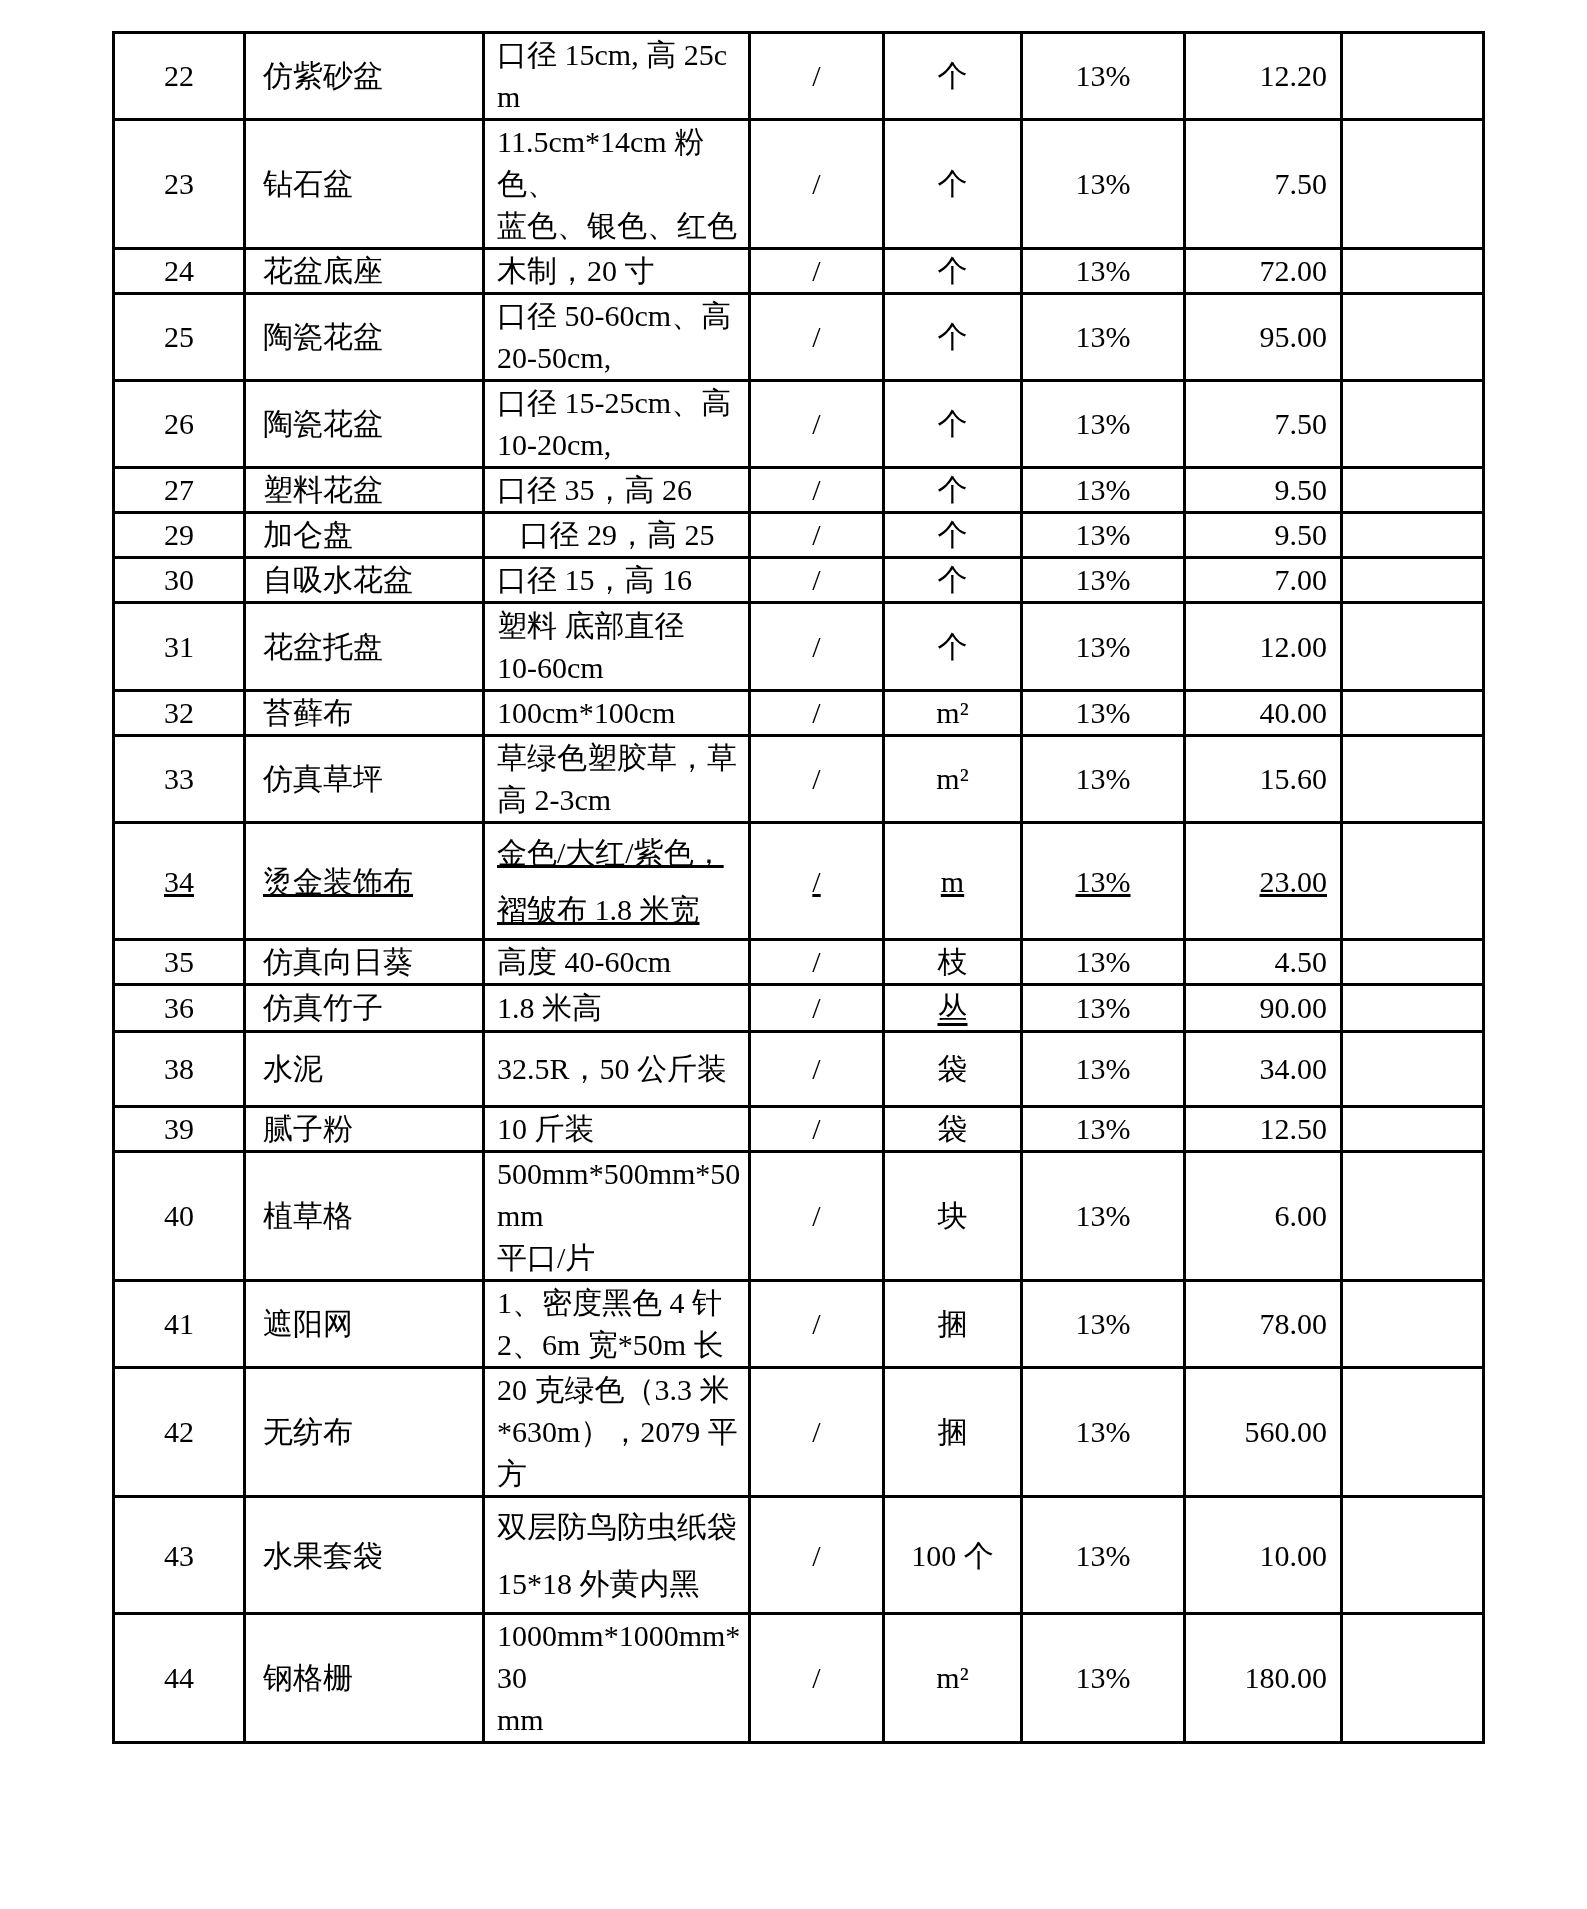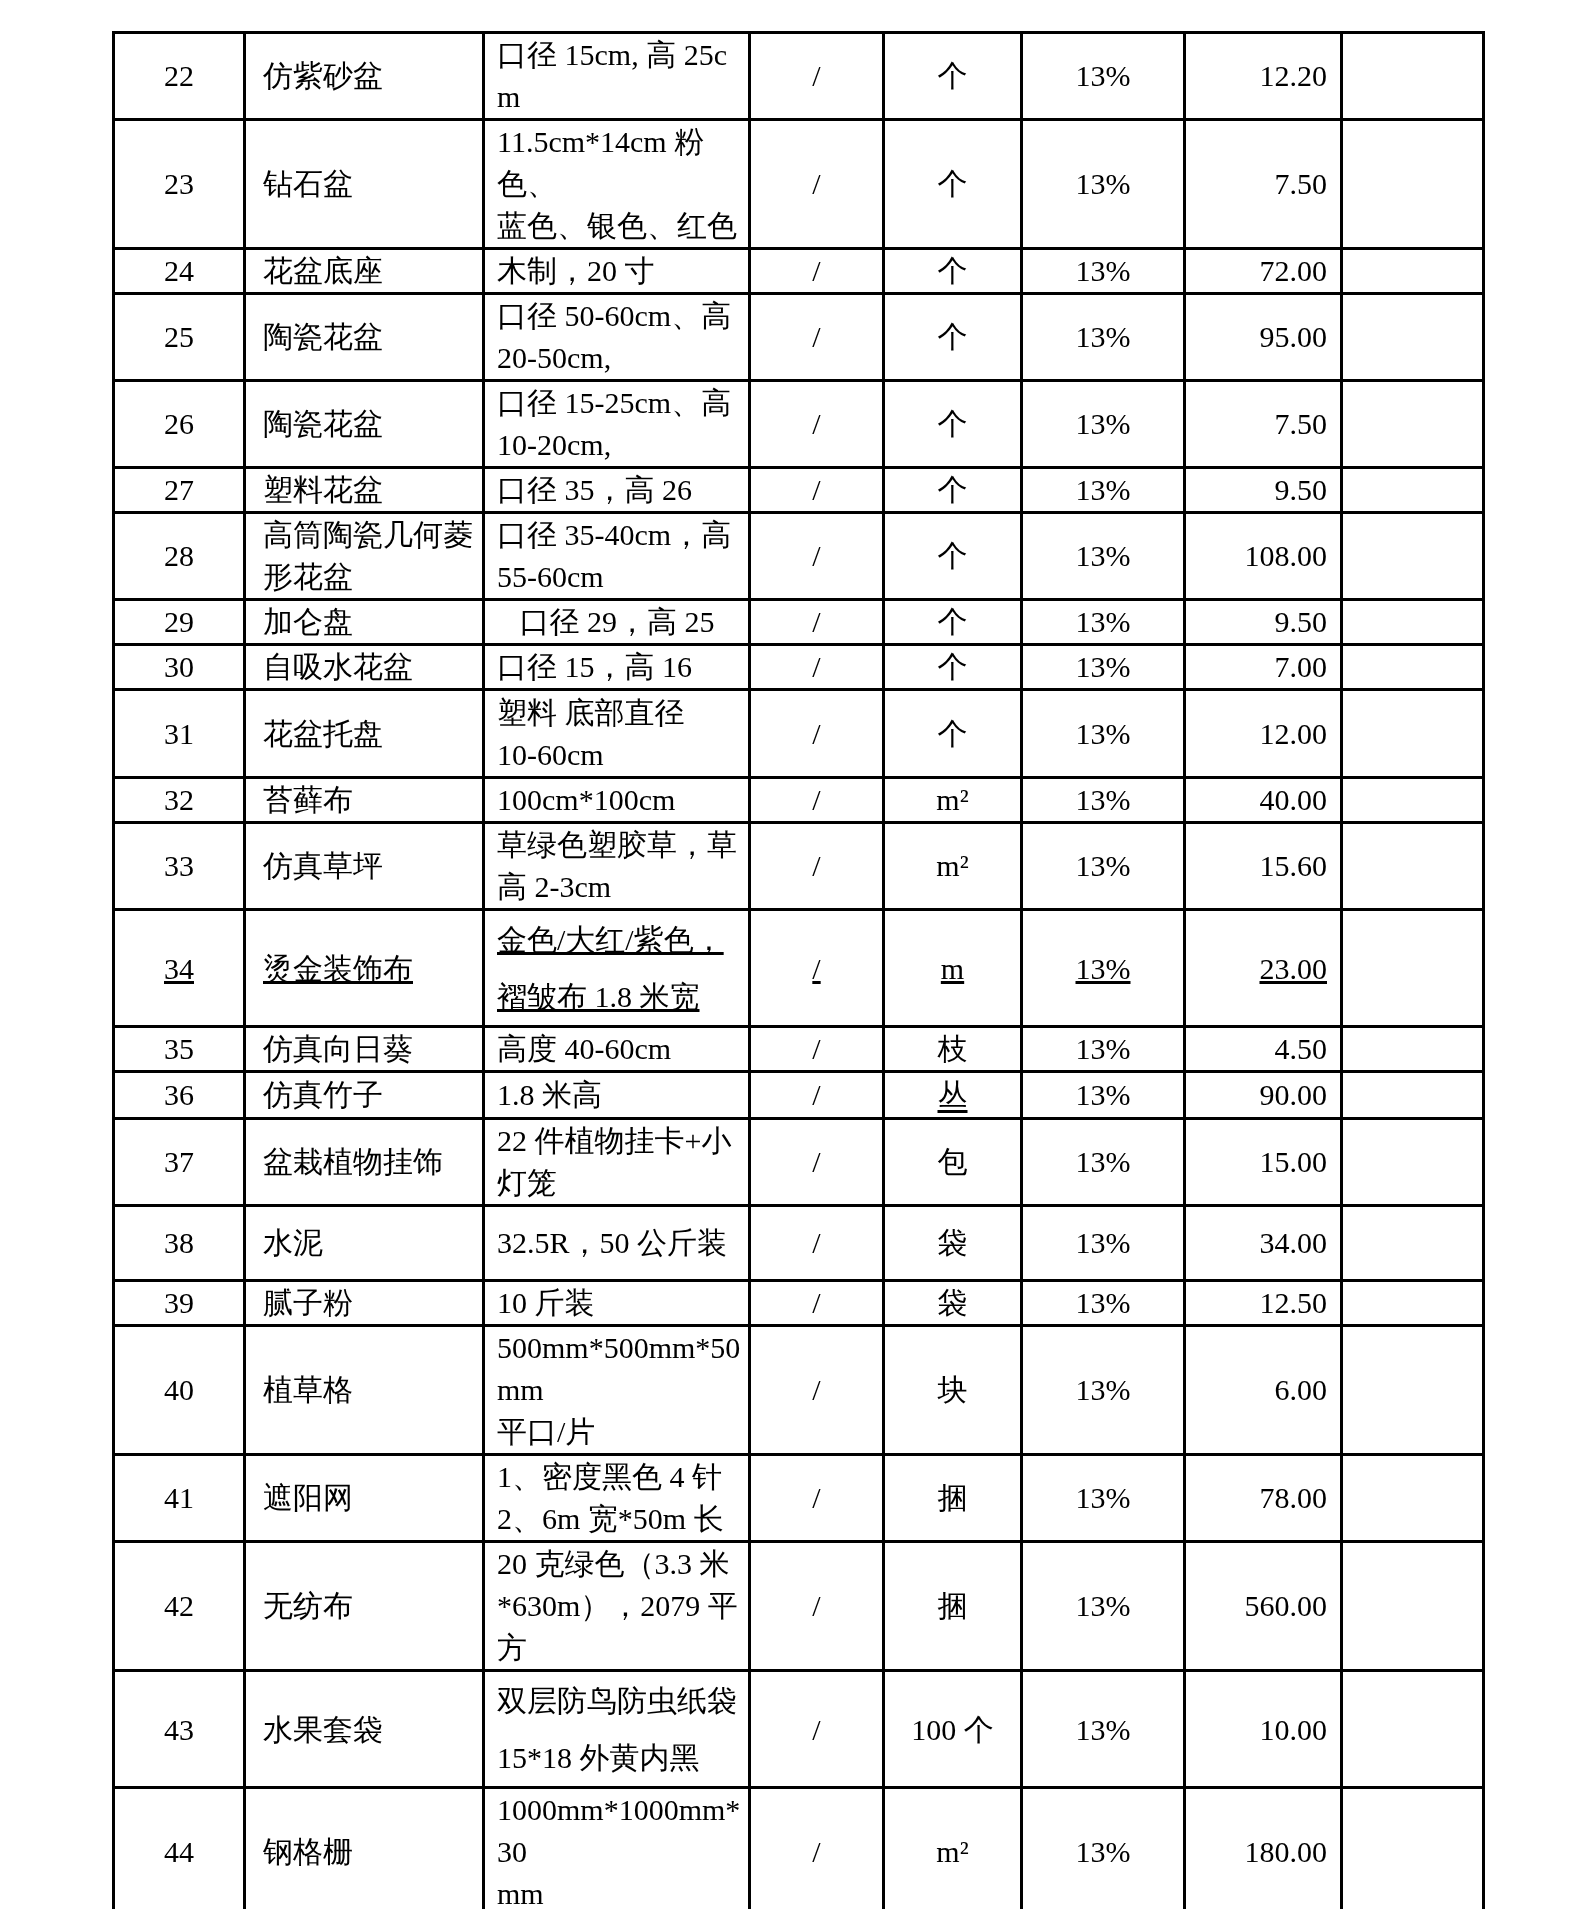--- a/index.html
+++ b/index.html
@@ -111,32 +111,20 @@
         <tr style="height: 45px;">
           <td class="c-no">27</td>
           <td class="c-name">塑料花盆</td>
           <td class="c-spec">口径 35，高 26</td>
           <td class="c-slash">/</td>
           <td class="c-unit">个</td>
           <td class="c-tax">13%</td>
           <td class="c-price">9.50</td>
           <td class="c-blank"></td>
         </tr>
-        <tr style="height: 85px;">
-          <td class="c-no">28</td>
-          <td class="c-name">高筒陶瓷几何菱
-形花盆</td>
-          <td class="c-spec">口径 35-40cm，高
-55-60cm</td>
-          <td class="c-slash">/</td>
-          <td class="c-unit">个</td>
-          <td class="c-tax">13%</td>
-          <td class="c-price">108.00</td>
-          <td class="c-blank"></td>
-        </tr>
         <tr style="height: 41px;">
           <td class="c-no">29</td>
           <td class="c-name">加仑盘</td>
           <td class="c-spec">   口径 29，高 25</td>
           <td class="c-slash">/</td>
           <td class="c-unit">个</td>
           <td class="c-tax">13%</td>
           <td class="c-price">9.50</td>
           <td class="c-blank"></td>
         </tr>
@@ -204,31 +192,20 @@
           <td class="c-blank"></td>
         </tr>
         <tr style="height: 47px;">
           <td class="c-no">36</td>
           <td class="c-name">仿真竹子</td>
           <td class="c-spec">1.8 米高</td>
           <td class="c-slash">/</td>
           <td class="c-unit u">丛</td>
           <td class="c-tax">13%</td>
           <td class="c-price">90.00</td>
-          <td class="c-blank"></td>
-        </tr>
-        <tr style="height: 83px;">
-          <td class="c-no">37</td>
-          <td class="c-name">盆栽植物挂饰</td>
-          <td class="c-spec">22 件植物挂卡+小
-灯笼</td>
-          <td class="c-slash">/</td>
-          <td class="c-unit">包</td>
-          <td class="c-tax">13%</td>
-          <td class="c-price">15.00</td>
           <td class="c-blank"></td>
         </tr>
         <tr style="height: 75px;">
           <td class="c-no">38</td>
           <td class="c-name">水泥</td>
           <td class="c-spec">32.5R，50 公斤装</td>
           <td class="c-slash">/</td>
           <td class="c-unit">袋</td>
           <td class="c-tax">13%</td>
           <td class="c-price">34.00</td>

